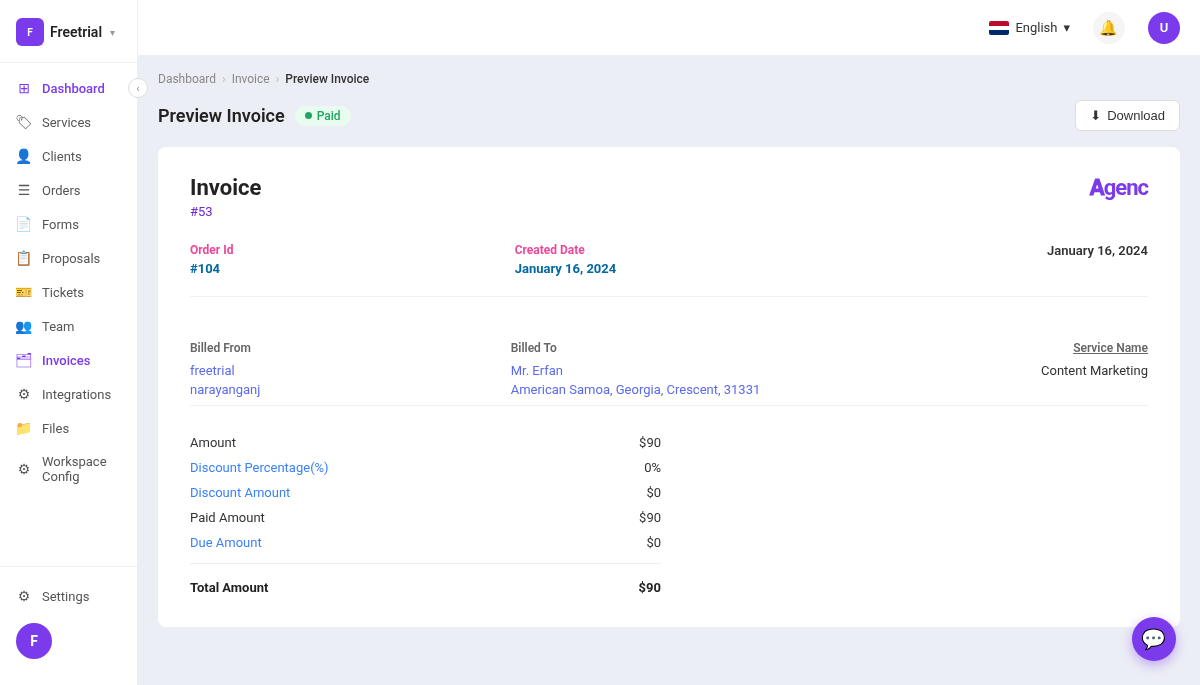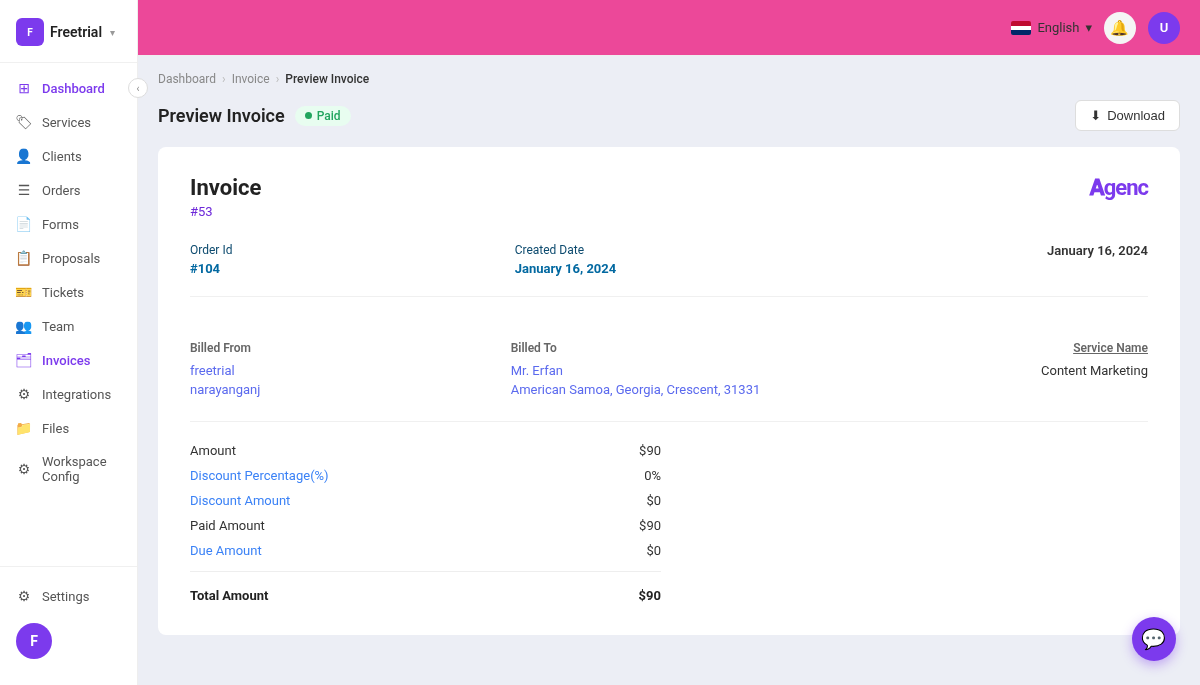--- a/index.html
+++ b/index.html
@@ -86,28 +86,28 @@
     .main {
       flex: 1;
       display: flex;
       flex-direction: column;
       height: 685px;
       overflow: hidden;
     }
 
     
     .topbar {
-      background: #ec4899;
+      background: #ffffff;
       height: 56px;
       display: flex;
       align-items: center;
       justify-content: flex-end;
       padding: 0 20px;
       border-bottom: 1px solid #eee;
-      gap: 12px;
+      gap: 23px;
       flex-shrink: 0;
     }
     .topbar-lang {
       display: flex; align-items: center; gap: 6px;
       font-size: 13px; color: #333; cursor: pointer;
     }
     .flag-icon {
       width: 20px; height: 14px;
       background: linear-gradient(180deg, #bf0a30 33%, #fff 33%, #fff 66%, #002868 66%);
       border-radius: 2px;
@@ -193,31 +193,31 @@
     }
     .brand-logo span { color: #7c3aed; }
 
     
     .invoice-meta {
       display: grid; grid-template-columns: 1fr 1fr 1fr; gap: 16px;
       margin-bottom: 24px;
       padding-bottom: 20px;
       border-bottom: 1px solid #f0f0f0;
     }
-    .meta-label { font-size: 12px; color: #0c4a6e; margin-bottom: 4px; font-weight: 400; }
+    .meta-label { font-size: 12px; color: #ec4899; margin-bottom: 4px; font-weight: 700; }
     .meta-value { font-size: 13px; color: #0369a1; font-weight: 700; }
     .meta-value.dark { color: #333; font-weight: 600; }
     .meta-right { text-align: right; }
 
     
     .billed-section {
       display: grid; grid-template-columns: 1fr 1fr 1fr; gap: 4px;
-      padding: 20px 0 24px;
+      padding: 20px 0 8px;
       border-bottom: 1px solid #f0f0f0;
-      margin-bottom: 16px;
+      margin-bottom: 24px;
     }
     .billed-label { font-size: 12px; color: #666; font-weight: 600; margin-bottom: 8px; }
     .billed-name { font-size: 13px; color: #5b6aee; margin-bottom: 4px; }
     .billed-address { font-size: 13px; color: #5b6aee; }
     .billed-right { text-align: right; }
     .service-label { font-size: 12px; color: #666; font-weight: 600; margin-bottom: 8px; text-decoration: underline; }
     .service-value { font-size: 13px; color: #333; }
 
     
     .note-amounts {

